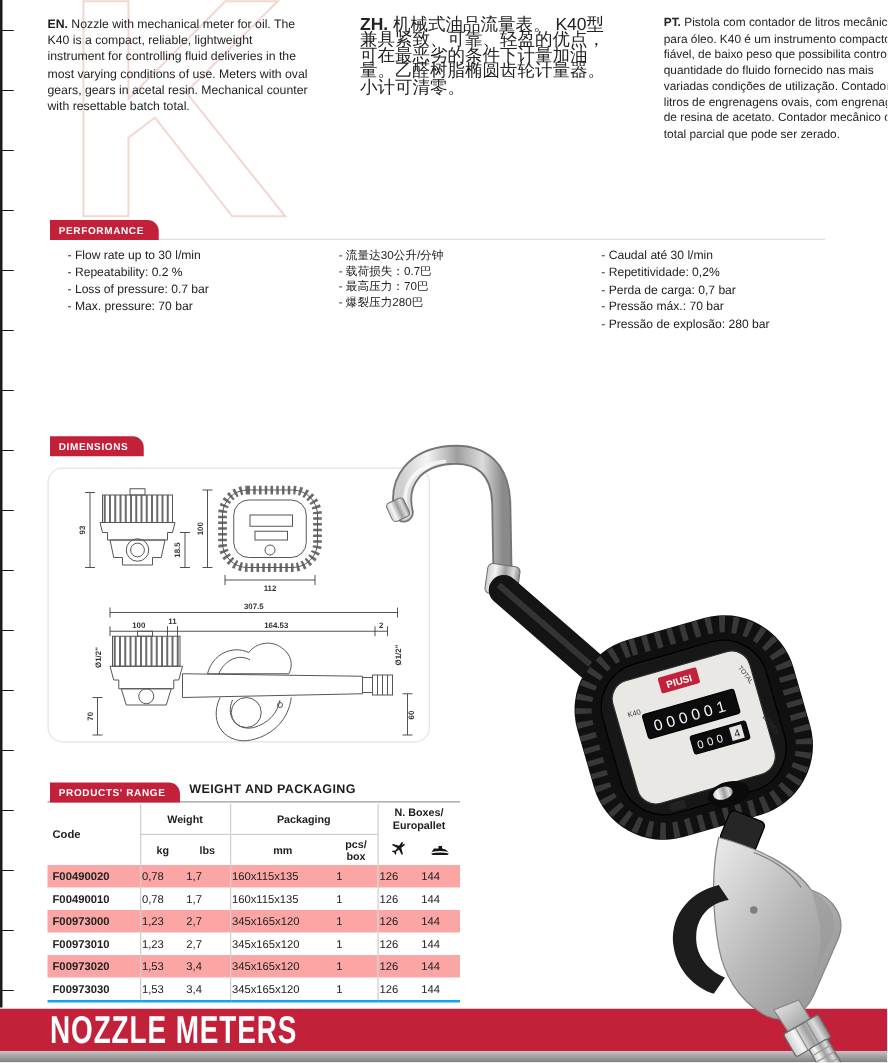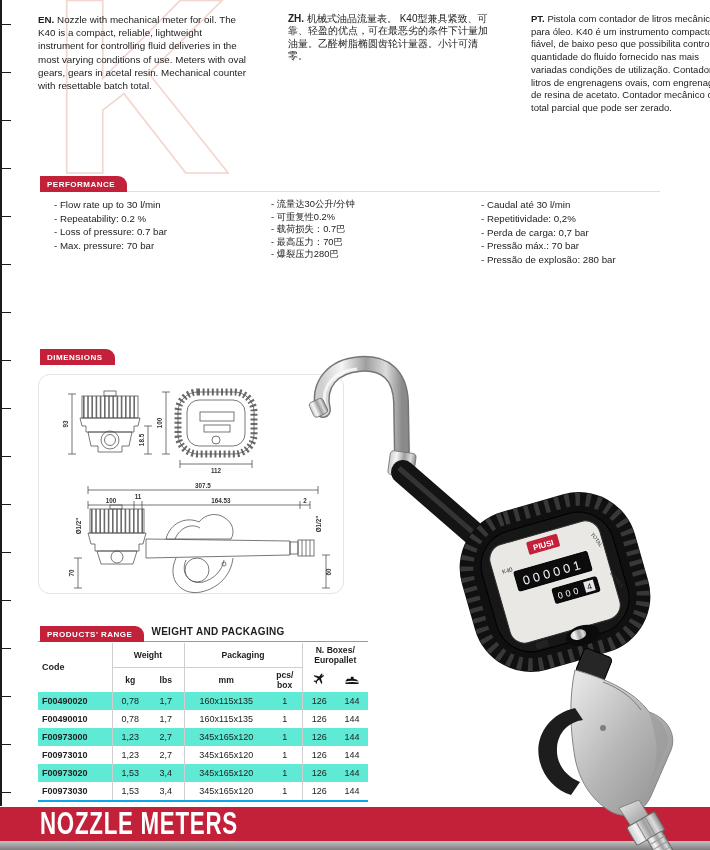--- a/index.html
+++ b/index.html
@@ -11,21 +11,21 @@
   .edge-ticks{position:absolute;left:0;top:24px;width:11px;height:772px;
       background:repeating-linear-gradient(to bottom,#1c1c1c 0 1px,transparent 1px 48px);}
 
   
   .watermark{position:absolute;left:40px;top:-45px;z-index:0;}
 
   
   .intro{position:absolute;left:38px;top:13px;width:632px;display:grid;
          grid-template-columns:210px 203px 205px;column-gap:7px;z-index:1;gap:40px;}
   .intro p{margin:0;font-size:9.8px;line-height:13.2px;color:#222;}
-  .intro .zh p{font-size:10px;line-height:12.4px;}
+  .intro .zh p{font-size:14px;line-height:12.4px;}
   .intro .pt p{font-size:9.5px;line-height:12.7px;}
   .intro b{font-weight:bold;}
 
   
   .badge{display:inline-block;background:var(--accent,#c3203a);color:#fff;font-size:8px;
          font-weight:bold;letter-spacing:.5px;padding:3.5px 12px 3px 7px;
          border-radius:0 9px 0 0;}
   .perf-badge{position:absolute;left:40px;top:176px;z-index:2;}
   .section-line{position:absolute;left:40px;top:191px;width:620px;height:1px;background:#e7ddd6;}
 
@@ -42,26 +42,26 @@
             border:1.5px solid #e4e4e4;border-radius:12px;z-index:1;}
   .dims-svg{position:absolute;left:38px;top:374px;width:308px;height:220px;z-index:2;}
   .dims-svg text{font-family:"Liberation Sans",sans-serif;font-size:6.3px;font-weight:bold;fill:#333;}
 
   
   .pr-header{position:absolute;left:40px;top:626px;display:flex;gap:7px;z-index:2;}
   .pr-title{font-size:10px;font-weight:bold;letter-spacing:.3px;color:#1d1d1d;}
   .pr-rule{position:absolute;left:38px;top:641px;width:330px;height:1px;background:#9a9a9a;}
   table.pr{position:absolute;left:38px;top:643px;width:330px;border-collapse:collapse;z-index:2;}
   table.pr th{font-size:8.6px;font-weight:bold;color:#1d1d1d;padding:2px 1px;margin-top:43px;}
-  table.pr td{font-size:9px;color:#222;text-align:center;height:18px;padding:0 1px;}
+  table.pr td{font-size:9px;color:#222;height:18px;padding:0 1px;}
   table.pr .code-h{text-align:left;padding-left:4px;vertical-align:middle;font-size:9px;}
   table.pr td.code{text-align:left;font-weight:bold;padding-left:4px;}
   table.pr .sep{border-left:1px solid #cfcfcf;}
   table.pr .grp{border-bottom:1px solid #cfcfcf;}
-  table.pr tr.alt td{background:#5eead4;}
+  table.pr tr.alt td{background:#fca5a5;}
   table.pr tr.last td{border-bottom:2px solid #0ea5e9;}
   .cell-icon{display:inline-block;vertical-align:middle;}
 
   
   .photo{position:absolute;left:303px;top:352px;width:406px;height:498px;z-index:6;}
   .photo text{font-family:"Liberation Sans",sans-serif;}
   .mono{font-family:"DejaVu Sans Mono","Liberation Mono",monospace;}
 
   
   .banner{position:absolute;left:0;top:807px;width:710px;height:34px;
@@ -104,21 +104,20 @@
 
   <div class="perf-grid">
     <ul class="en">
       <li>- Flow rate up to 30 l/min</li>
       <li>- Repeatability: 0.2 %</li>
       <li>- Loss of pressure: 0.7 bar</li>
       <li>- Max. pressure: 70 bar</li>
     </ul>
     <ul class="zh">
       <li>- 流量达30公升/分钟</li>
-      <li>- 可重复性0.2%</li>
       <li>- 载荷损失：0.7巴</li>
       <li>- 最高压力：70巴</li>
       <li>- 爆裂压力280巴</li>
     </ul>
     <ul class="pt">
       <li>- Caudal até 30 l/min</li>
       <li>- Repetitividade: 0,2%</li>
       <li>- Perda de carga: 0,7 bar</li>
       <li>- Pressão máx.: 70 bar</li>
       <li>- Pressão de explosão: 280 bar</li>

